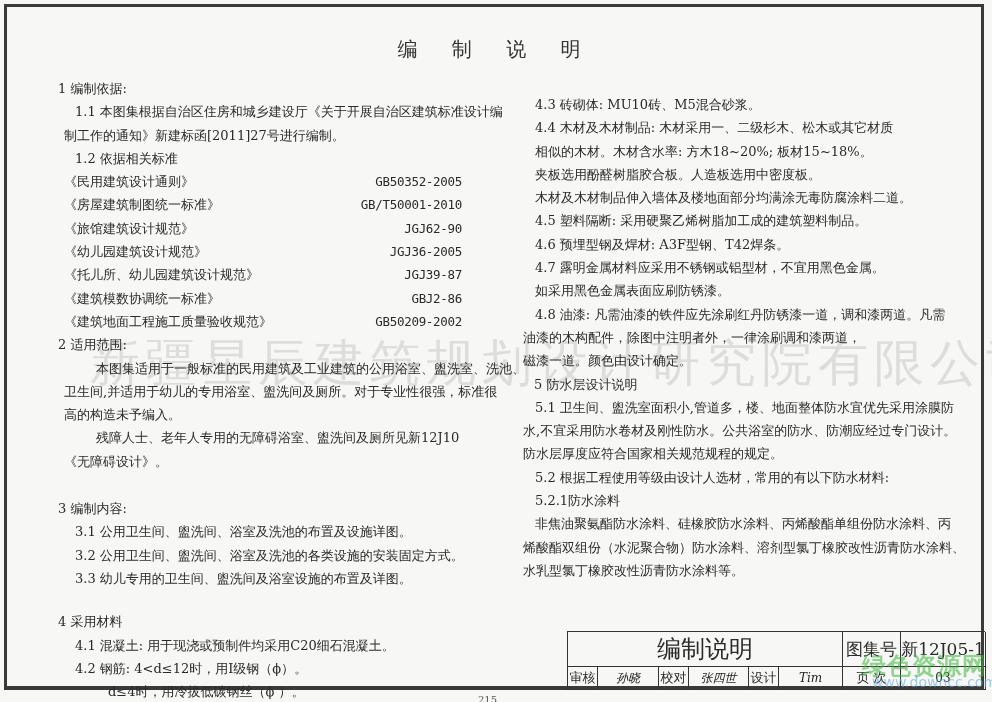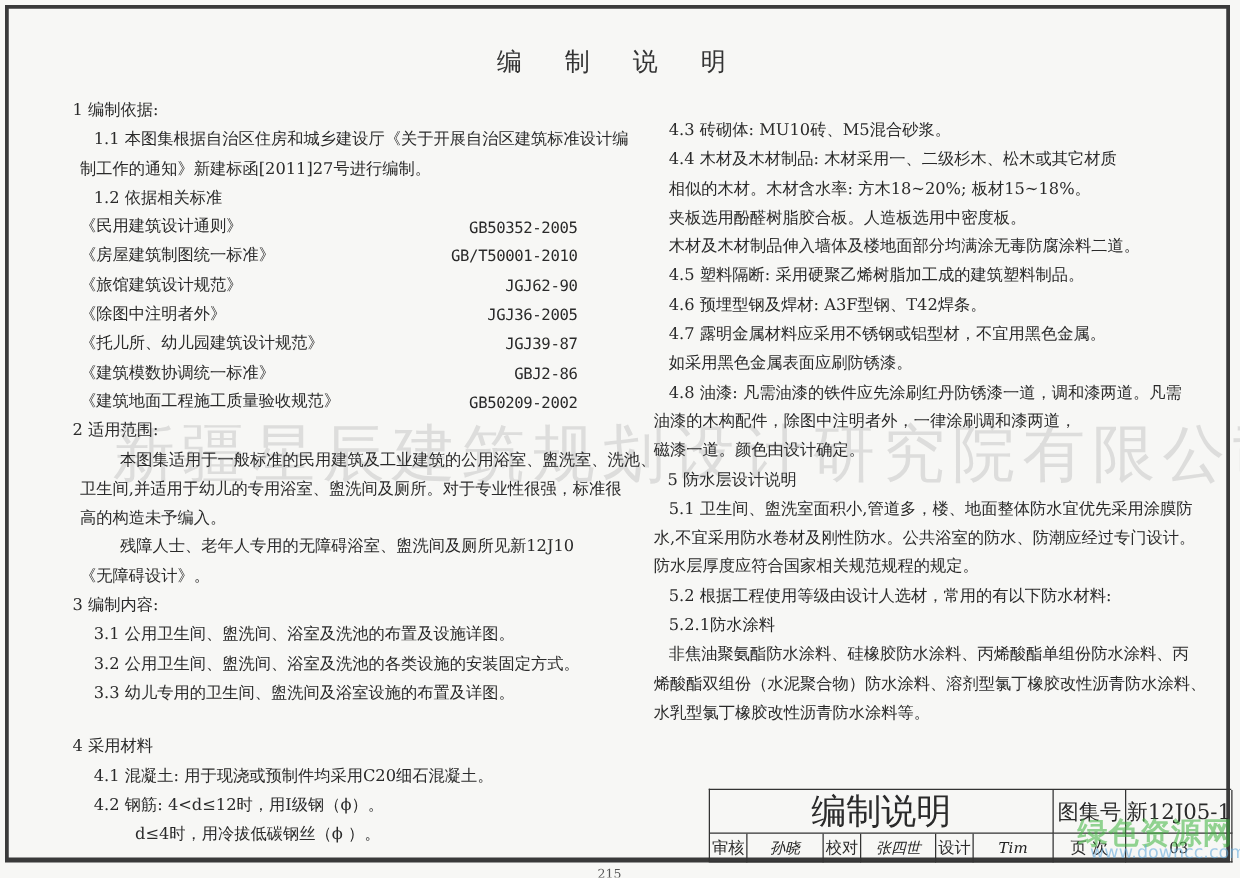--- a/index.html
+++ b/index.html
@@ -66,42 +66,42 @@
     </div>
     <div class="line std" style="padding-left: 6px;">
       <span>《房屋建筑制图统一标准》</span>
       <span class="code">GB/T50001-2010</span>
     </div>
     <div class="line std" style="padding-left: 6px;">
       <span>《旅馆建筑设计规范》</span>
       <span class="code">JGJ62-90</span>
     </div>
     <div class="line std" style="padding-left: 6px;">
-      <span>《除图中注明者外》</span>
+      <span>《幼儿园建筑设计规范》</span>
       <span class="code">JGJ36-2005</span>
     </div>
     <div class="line std" style="padding-left: 6px;">
       <span>《托儿所、幼儿园建筑设计规范》</span>
       <span class="code">JGJ39-87</span>
     </div>
     <div class="line std" style="padding-left: 6px;">
       <span>《建筑模数协调统一标准》</span>
       <span class="code">GBJ2-86</span>
     </div>
     <div class="line std" style="padding-left: 6px;">
       <span>《建筑地面工程施工质量验收规范》</span>
       <span class="code">GB50209-2002</span>
     </div>
     <div class="line" style="padding-left: 0px;">2  适用范围:</div>
     <div class="line" style="padding-left: 38px;">本图集适用于一般标准的民用建筑及工业建筑的公用浴室、盥洗室、洗池、</div>
     <div class="line" style="padding-left: 6px;">卫生间,并适用于幼儿的专用浴室、盥洗间及厕所。对于专业性很强，标准很</div>
     <div class="line" style="padding-left: 6px;">高的构造未予编入。</div>
     <div class="line" style="padding-left: 38px;">残障人士、老年人专用的无障碍浴室、盥洗间及厕所见新12J10</div>
     <div class="line" style="padding-left: 6px;">《无障碍设计》。</div>
-    <div class="line" style="padding-left: 0px;">3  编制内容:</div>
+    <div class="line" style="padding-left: 0px; margin-top: 24px;">3  编制内容:</div>
     <div class="line" style="padding-left: 17px;">3.1  公用卫生间、盥洗间、浴室及洗池的布置及设施详图。</div>
     <div class="line" style="padding-left: 17px;">3.2  公用卫生间、盥洗间、浴室及洗池的各类设施的安装固定方式。</div>
     <div class="line" style="padding-left: 17px;">3.3  幼儿专用的卫生间、盥洗间及浴室设施的布置及详图。</div>
     <div class="line" style="padding-left: 0px; margin-top: 20px;">4  采用材料</div>
     <div class="line" style="padding-left: 17px;">4.1  混凝土: 用于现浇或预制件均采用C20细石混凝土。</div>
     <div class="line" style="padding-left: 17px;">4.2  钢筋: 4&lt;d≤12时，用I级钢（ϕ）。</div>
     <div class="line" style="padding-left: 50px;">d≤4时，用冷拔低碳钢丝（ϕ  ）。</div>
   </div>
 <div class="col right" id="rightcol">
     <div class="line" style="padding-left: 0px;">4.3  砖砌体: MU10砖、M5混合砂浆。</div>
@@ -121,21 +121,21 @@
     <div class="line" style="padding-left: 0px; margin-left: -12px;">水,不宜采用防水卷材及刚性防水。公共浴室的防水、防潮应经过专门设计。</div>
     <div class="line" style="padding-left: 0px; margin-left: -12px;">防水层厚度应符合国家相关规范规程的规定。</div>
     <div class="line" style="padding-left: 0px;">5.2 根据工程使用等级由设计人选材，常用的有以下防水材料:</div>
     <div class="line" style="padding-left: 0px;">5.2.1防水涂料</div>
     <div class="line" style="padding-left: 0px;">非焦油聚氨酯防水涂料、硅橡胶防水涂料、丙烯酸酯单组份防水涂料、丙</div>
     <div class="line" style="padding-left: 0px; margin-left: -12px;">烯酸酯双组份（水泥聚合物）防水涂料、溶剂型氯丁橡胶改性沥青防水涂料、</div>
     <div class="line" style="padding-left: 0px; margin-left: -12px;">水乳型氯丁橡胶改性沥青防水涂料等。</div>
   </div>
 
 <div class="titleblock">
-  <div class="tb-cell" style="left:0;top:0;width:275px;height:35px;font-size:28px;">编制说明</div>
+  <div class="tb-cell" style="left:0;top:0;width:275px;height:35px;font-size:24px;">编制说明</div>
   <div class="tb-cell" style="left:275px;top:0;width:58px;height:35px;font-size:17px;">图集号</div>
   <div class="tb-cell" style="left:333px;top:0;width:85px;height:35px;font-size:17px;">新12J05-1</div>
 
   <div class="tb-cell" style="left:0;top:35px;width:30px;height:23px;text-align:right;">审核</div>
   <div class="tb-cell sig" style="left:30px;top:35px;width:61px;height:23px;">孙晓</div>
   <div class="tb-cell" style="left:91px;top:35px;width:30px;height:23px;">校对</div>
   <div class="tb-cell sig" style="left:121px;top:35px;width:60px;height:23px;">张四世</div>
   <div class="tb-cell" style="left:181px;top:35px;width:30px;height:23px;">设计</div>
   <div class="tb-cell sig" style="left:211px;top:35px;width:64px;height:23px;">Tim</div>
   <div class="tb-cell" style="left:275px;top:35px;width:58px;height:23px;">页 次</div>

